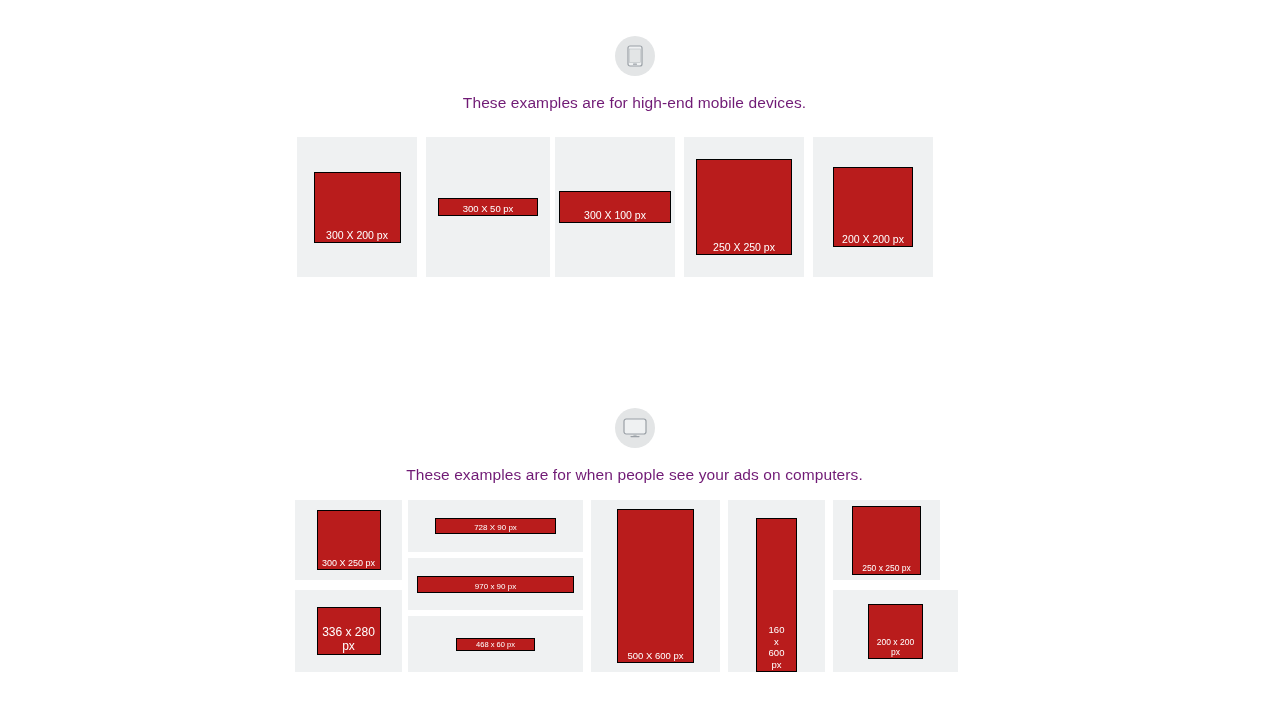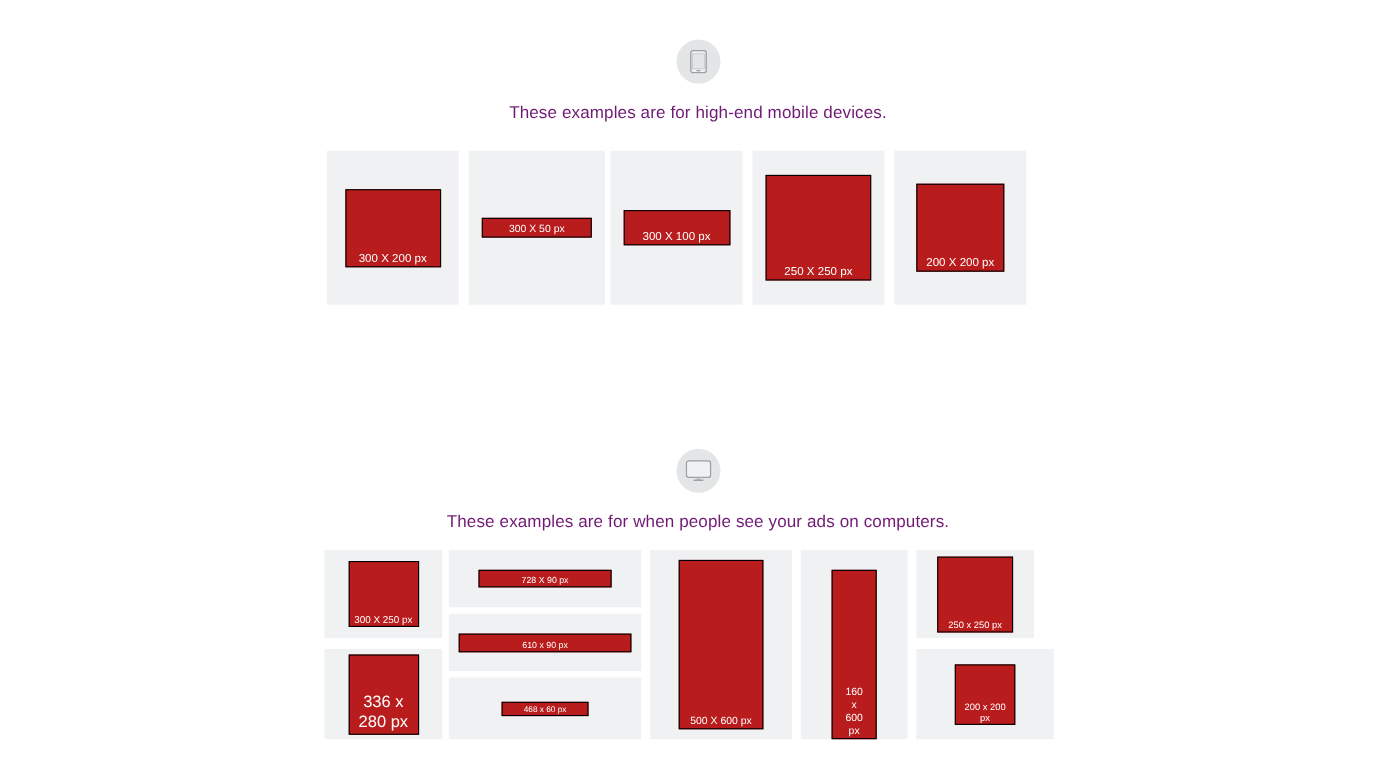--- a/index.html
+++ b/index.html
@@ -88,21 +88,21 @@
     </div>
   </div>
 
   <div class="card" style="left:426px; top:137px; width:124px; height:140px;">
     <div class="adbox" style="width:100px; height:18px; font-size:9.5px;">
       <span>300 X 50 px</span>
     </div>
   </div>
 
   <div class="card" style="left:555px; top:137px; width:120px; height:140px;">
-    <div class="adbox" style="width:97px; height:32px; font-size:10.5px;">
+    <div class="adbox" style="width:112px; height:32px; font-size:10.5px;">
       <span>300 X 100 px</span>
     </div>
   </div>
 
   <div class="card" style="left:684px; top:137px; width:120px; height:140px;">
     <div class="adbox" style="width:96px; height:96px; font-size:10.5px;">
       <span>250 X 250 px</span>
     </div>
   </div>
 
@@ -123,34 +123,34 @@
     <div class="section-title">These examples are for when people see your ads on computers.</div>
   </div>
 
   <div class="card" style="left:295px; top:500px; width:107px; height:80px;">
     <div class="adbox" style="width:64px; height:60px; font-size:9px;">
       <span>300 X 250 px</span>
     </div>
   </div>
 
   <div class="card" style="left:295px; top:590px; width:107px; height:82px;">
-    <div class="adbox" style="width:64px; height:73px; font-size:15px;">
+    <div class="adbox" style="width:64px; height:48px; font-size:12px;">
       <span>336 x 280 px</span>
     </div>
   </div>
 
   <div class="card" style="left:408px; top:500px; width:175px; height:52px;">
     <div class="adbox" style="width:121px; height:16px; font-size:8px;">
       <span>728 X 90 px</span>
     </div>
   </div>
 
   <div class="card" style="left:408px; top:558px; width:175px; height:52px;">
     <div class="adbox" style="width:157px; height:17px; font-size:8px;">
-      <span>610 x 90 px</span>
+      <span>970 x 90 px</span>
     </div>
   </div>
 
   <div class="card" style="left:408px; top:616px; width:175px; height:56px;">
     <div class="adbox" style="width:79px; height:13px; font-size:7.5px;">
       <span>468 x 60 px</span>
     </div>
   </div>
 
   <div class="card" style="left:591px; top:500px; width:129px; height:172px;">

